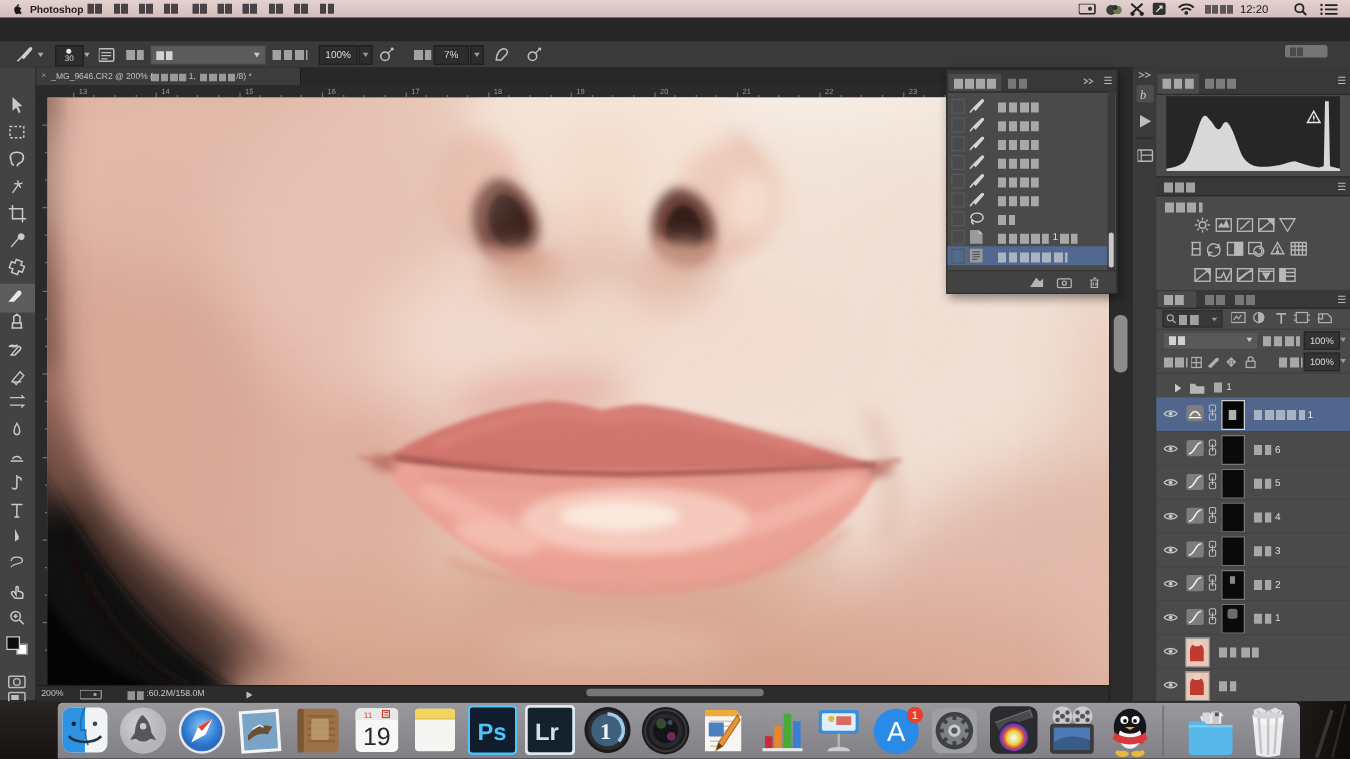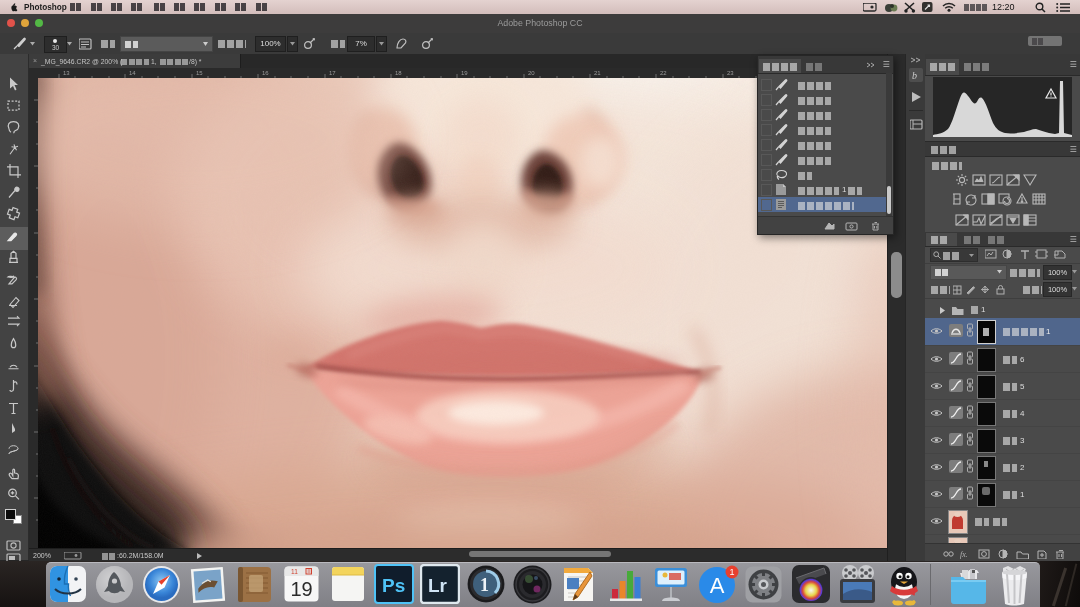--- a/index.html
+++ b/index.html
@@ -58,26 +58,20 @@
         <path d="M7 7 L10 10" stroke="#222" stroke-width="1.5"></path>
       </svg>
   <svg class="ab" style="left:1056px;top:2px" width="16" height="11">
         <path d="M4 2 h10 M4 5.5 h10 M4 9 h10" stroke="#222" stroke-width="1.4"></path>
         <circle cx="1.2" cy="2" r="1" fill="#222"></circle>
         <circle cx="1.2" cy="5.5" r="1" fill="#222"></circle>
         <circle cx="1.2" cy="9" r="1" fill="#222"></circle>
       </svg>
 </div>
 
-<div class="ab" style="left:0;top:14px;width:1080px;height:19px;background:#3d3c3c;border-bottom:1px solid #2a2a2a">
-  <div class="ab" style="left:7px;top:5px;width:8px;height:8px;border-radius:50%;background:#e1524a"></div>
-  <div class="ab" style="left:21px;top:5px;width:8px;height:8px;border-radius:50%;background:#dfa43b"></div>
-  <div class="ab" style="left:35px;top:5px;width:8px;height:8px;border-radius:50%;background:#53b845"></div>
-  <div class="ab" style="left:0;top:4px;width:1080px;text-align:center;font-size:8.8px;color:#9b9b9b">Adobe Photoshop CC</div>
-</div>
 
 <div class="ab" style="left:0;top:33px;width:1080px;height:21px;background:#3a3a3a;border-bottom:1px solid #232323">
   <svg class="ab" style="left:12px;top:4px" width="15" height="14">
         <path d="M2 12 L5 9 M5.5 8.5 L12 1.5 c.8-.6 1.6.2 1 1 L7 9.5 Z" stroke="#cfcfcf" stroke-width="1.3" fill="#cfcfcf"></path>
       </svg>
   <svg class="ab" style="left:30px;top:9px" width="6" height="4">
         <path d="M0 0 h5 l-2.5 3.5 Z" fill="#aaa"></path>
       </svg>
   <div class="ab" style="left:44px;top:3px;width:21px;height:15px;background:#2d2d2d;border:1px solid #1f1f1f">
     <div class="ab" style="left:8px;top:2px;width:4px;height:4px;border-radius:50%;background:#e8e8e8"></div>
@@ -711,34 +705,20 @@
           </svg>
  <div class="ab" style="left:23px;top:2px;width:18px;height:22px;background:#e8c8b8;border:1px solid #888">
             <div class="ab" style="left:3px;top:4px;width:11px;height:14px;background:#c03a30;border-radius:40% 40% 0 0"></div>
             <div class="ab" style="left:5px;top:1px;width:7px;height:5px;background:#e9d0c0;border-radius:50%"></div>
           </div>
  <span class="hz ab" style="left:50px;top:10px;width:14px"></span>
         </div>
       </div>
 </div>
 
-<div class="ab" style="left:925px;top:543px;width:155px;height:18px;background:#424242;border-top:1px solid #333">
-  <svg class="ab" style="left:18px;top:5px" width="140" height="10" fill="none" stroke="#b5b5b5" stroke-width="1">
-    <circle cx="3" cy="5" r="2.2"></circle>
-        <circle cx="8" cy="5" r="2.2"></circle>
-    <text x="17" y="8" font-size="8" font-style="italic" font-family="Liberation Serif" fill="#b5b5b5" stroke="none">fx.</text>
-    <rect x="36" y="1" width="10" height="8"></rect>
-        <circle cx="41" cy="5" r="2.4"></circle>
-    <circle cx="60" cy="5" r="4"></circle>
-        <path d="M60 1 a4 4 0 0 1 0 8 Z" fill="#b5b5b5"></path>
-    <path d="M74 3 h4 l1.5 2 h6 v5 h-11.5 Z"></path>
-    <path d="M95 2 h6 l2 2 v6 h-8 Z M99 4 v4 M97 6 h4"></path>
-    <path d="M113 3 h8 M114 3 v7 h6 v-7 M116 1.5 h4 M116 5 v3 M118.5 5 v3" stroke-width=".9"></path>
-  </svg>
-</div>
 
 <div class="ab" style="left:757px;top:55px;width:135px;height:178px;background:#4a4a4a;border:1px solid #262626;box-shadow:2px 3px 8px rgba(0,0,0,.45)">
   <div class="ab" style="left:0;top:0;width:135px;height:17px;background:#383838;border-bottom:1px solid #2a2a2a">
     <div class="ab" style="left:1px;top:3px;width:42px;height:14px;background:#4a4a4a">
           <span class="hz ab" style="left:4px;top:4px;width:34px"></span>
         </div>
     <span class="hz ab" style="left:48px;top:7px;width:16px;opacity:.6"></span>
     <svg class="ab" style="left:108px;top:6px" width="10" height="6">
           <path d="M1 1 l3 2 l-3 2 M5 1 l3 2 l-3 2" stroke="#aaa" fill="none" stroke-width="1"></path>
         </svg>

